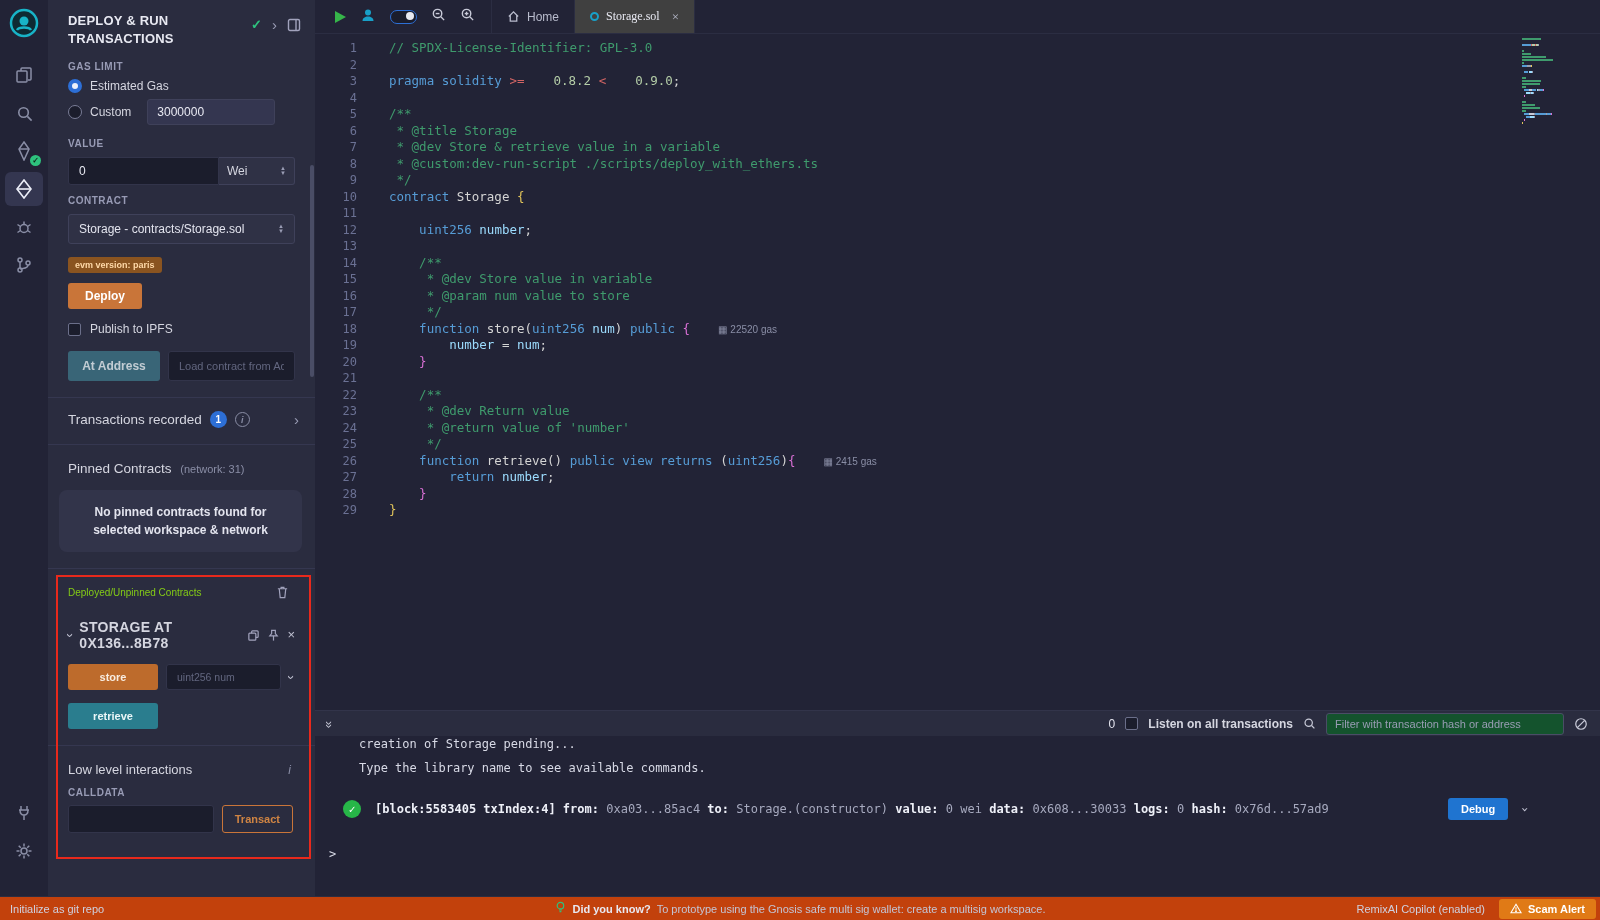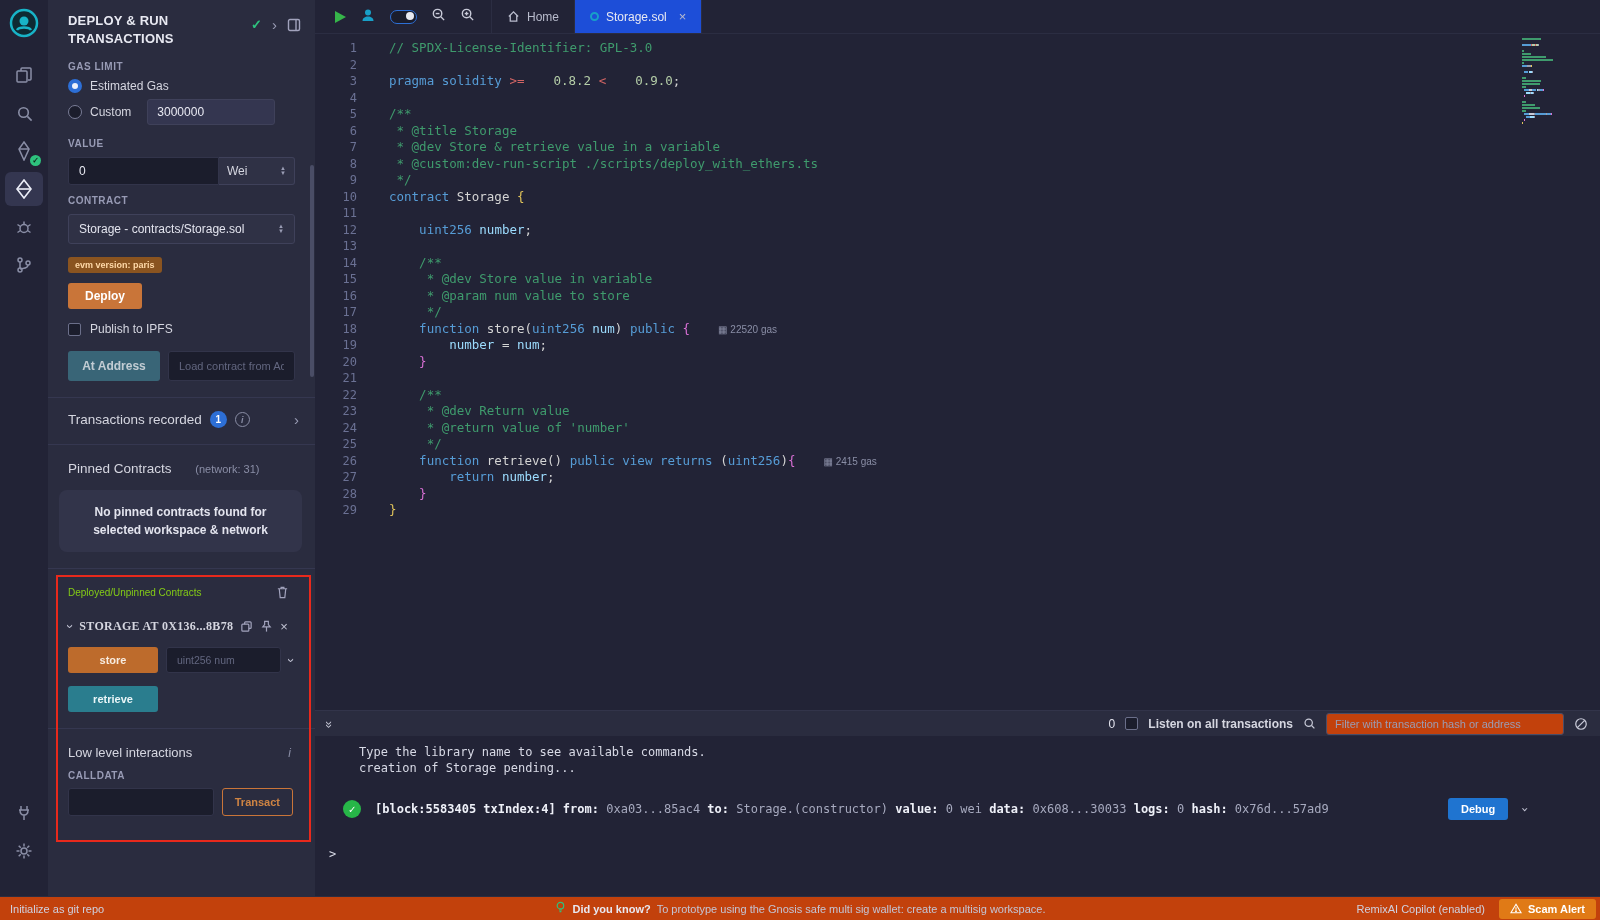--- a/index.html
+++ b/index.html
@@ -43,28 +43,28 @@
   .checkbox { width:13px; height:13px; border:1px solid #6b6f8a; background:#1b1d2c; border-radius:2px; flex:none; }
   .ataddr-row { display:flex; gap:8px; padding:15px 20px 0; }
   .ataddr-btn { width:92px; height:30px; background:#3d7486; opacity:.8; color:#e8f4f8; border:none; border-radius:3px; font-size:12px; font-weight:600; }
   .ataddr-input { flex:1; min-width:0; height:30px; font-size:11px; }
   .divider { border-top:1px solid #353750; margin-top:16px; }
   .txrec-row { display:flex; align-items:center; gap:8px; padding:13px 16px 0 20px; font-size:13.5px; color:#d5d6e0; }
   .count-badge { width:17px; height:17px; border-radius:50%; background:#2d6fd6; color:#fff; font-size:10px; display:flex; align-items:center; justify-content:center; font-weight:700; }
   .info-i { width:15px; height:15px; border-radius:50%; border:1px solid #8a8ea6; color:#8a8ea6; font-size:9px; display:flex; align-items:center; justify-content:center; font-style:italic; font-weight:700; }
   .ml-auto { margin-left:auto; }
   .pinned-head { padding:16px 20px 0; font-size:13.5px; color:#d5d6e0; }
-  .net { font-size:11px; color:#8a8ea6; margin-left:20px; }
+  .net { font-size:11px; color:#8a8ea6; margin-left:5px; }
   .empty-box { margin:14px 13px 0 11px; background:#32344a; border-radius:8px; padding:13px 20px; text-align:center; font-size:12px; font-weight:600; color:#e3e4ee; line-height:1.5; }
   .deployed-wrap { position:relative; padding-bottom:26px; }
   .annotation { position:absolute; left:8px; right:4px; top:6px; bottom:0; border:2px solid #e8291c; pointer-events:none; z-index:6; }
   .dep-head { display:flex; align-items:center; padding:16px 26px 0 20px; font-size:10px; color:#84cc16;text-align:center; }
   .icon-mut { color:#a2a3bd; display:flex; align-items:center; }
   .dep-row1 { display:flex; align-items:center; gap:7px; padding:20px 20px 0; }
-  .dep-title { font-size:12px; font-weight:700; letter-spacing:.3px; color:#d5d6e0;font-family:Liberation Serif, serif; }
+  .dep-title { font-size:14px; font-weight:700; letter-spacing:.3px; color:#d5d6e0; }
   .xicon { color:#c0c2d2; font-size:13px; line-height:10px; }
   .bal-row { display:flex; align-items:center; padding:15px 24px 0 20px; font-size:11px; font-weight:700; color:#d5d6e0; }
   .fn-row { display:flex; align-items:center; gap:8px; padding:13px 22px 0 20px; }
   .store-btn { width:90px; height:26px; background:#bd6b2c; border:none; border-radius:3px; color:#f8ece0; font-size:11px; font-weight:600; flex:none; }
   .fn-input { flex:1; min-width:0; height:26px; font-size:10.5px; }
   .retrieve-btn { width:90px; height:26px; background:#2a7d8e; border:none; border-radius:3px; color:#eaf6f8; font-size:11px; font-weight:700; flex:none; }
   .lowlevel-row { display:flex; align-items:center; padding:16px 24px 0 20px; font-size:13px; color:#d5d6e0; }
   .plain-i { color:#8a8ea6; font-size:12px; font-style:italic; }
   .calldata-row { display:flex; gap:8px; padding:3px 22px 0 20px; }
   .calldata-input { flex:1; min-width:0; height:28px; }
@@ -75,21 +75,21 @@
 
   
   .main { position:absolute; left:315px; top:0; right:0; height:896px; }
   .editor-top { position:absolute; top:0; left:0; right:0; height:34px; background:#222336; border-bottom:1px solid #2b2d42; display:flex; align-items:stretch; }
   .tools { display:flex; align-items:center; gap:14px; padding:0 16px 0 20px; }
   .play { width:0; height:0; border-left:11px solid #36b54a; border-top:6.5px solid transparent; border-bottom:6.5px solid transparent; }
   .toggle { width:27px; height:14px; border:1.5px solid #2d6fd6; border-radius:8px; position:relative; background:#1b1d2c; }
   .toggle .dot { position:absolute; right:2px; top:1.5px; width:8px; height:8px; border-radius:50%; background:#e8e9f0; }
   .tabs { display:flex; align-items:stretch; border-left:1px solid #2b2d42; }
   .tab { display:flex; align-items:center; gap:7px; padding:0 15px; font-size:12px; color:#b9bccd; border-right:1px solid #2b2d42; }
-  .tab.active { background:#1d4ed8; color:#e8e9f2; }
+  .tab.active { background:#404040; color:#e8e9f2;font-family:Liberation Serif, serif; }
   .sol-dot { width:9px; height:9px; border:2px solid #18a0c8; border-radius:50%; }
   .tab-close { font-size:13px; color:#b9bccd; margin-left:5px; }
 
   .editor-body { position:absolute; top:34px; left:0; right:0; height:676px; background:#222336; overflow:hidden; font-family:"DejaVu Sans Mono", monospace; font-size:12.5px; }
   .gutter { position:absolute; left:0; top:6px; width:58px; text-align:right; color:#6b7194; }
   .gutter .ln { height:16.5px; line-height:16.5px; padding-right:16px; font-size:12px; }
   .codearea { position:absolute; left:74px; top:6px; right:90px; }
   .code-line { height:16.5px; line-height:16.5px; white-space:pre; color:#d4d4d4; }
   .tk-cm { color:#3f9b6d; } .tk-kw { color:#569cd6; } .tk-var { color:#9cdcfe; }
   .tk-num { color:#b5cea8;margin-left:29px; } .tk-op { color:#d16464; } .tk-b1 { color:#e2c55b; }
@@ -97,21 +97,21 @@
   .gas-badge { font-family:"Liberation Sans", sans-serif; font-size:10px; color:#8a8ea6; margin-left:28px; }
   .minimap { position:absolute; right:12px; top:4px; width:66px; }
   .mm-line { height:3px; white-space:nowrap; }
   .mm-line span { display:inline-block; height:2px; vertical-align:top; }
 
   .term-toolbar { position:absolute; top:710px; left:0; right:0; height:26px; background:#2a2c3f; border-top:1px solid #32344a; display:flex; align-items:center; padding:0 12px; gap:12px; }
   .dchev { color:#c8cad8; font-size:13px; transform:rotate(90deg); letter-spacing:-2px; display:inline-block; }
   .term-right { margin-left:auto; display:flex; align-items:center; gap:10px; }
   .term-count { font-size:12px; color:#e3e4ee; }
   .listen-label { font-size:12px; color:#d5d6e0;font-weight:bold; }
-  .filter-input { width:238px; height:22px; background:#c2410c; border:1px solid #4a4d66; border-radius:3px; color:#e8e9f2; font-size:11px; padding:0 8px; }
+  .filter-input { width:238px; height:22px; background:#14532d; border:1px solid #4a4d66; border-radius:3px; color:#e8e9f2; font-size:11px; padding:0 8px; }
   .term-icon { color:#c8cad8; display:flex; align-items:center; }
 
   .terminal { position:absolute; top:736px; left:0; right:0; bottom:0; background:#222336; font-family:"DejaVu Sans Mono", monospace; font-size:12px; color:#d8dae6; }
   .t-line { padding-left:44px; line-height:16px; }
   .t-line.first { margin-top:8px; }
   .tx-row { display:flex; align-items:center; margin-top:17px; padding:5px 70px 5px 28px; gap:14px; }
   .tx-check { width:18px; height:18px; border-radius:50%; background:#27b648; color:#fff; font-size:11px; display:flex; align-items:center; justify-content:center; flex:none; font-weight:700; }
   .tx-text { flex:1; line-height:16px; color:#a7aabf; }
   .tx-text .seg-b { color:#eef0f8; font-weight:700; }
   .debug-btn { background:#1f74d0; color:#fff; border:none; border-radius:3px; font-size:11px; font-weight:700; padding:5px 13px; font-family:"Liberation Sans", sans-serif; flex:none; }
@@ -478,22 +478,22 @@
         <span class="term-icon">
           <svg width="14" height="14" viewBox="0 0 16 16" fill="none" stroke="currentColor" stroke-width="1.4">
               <circle cx="8" cy="8" r="6"></circle>
               <line x1="3.8" y1="12.2" x2="12.2" y2="3.8"></line>
             </svg>
         </span>
       </div>
     </div>
 
     <div class="terminal">
+      <div class="t-line">creation of Storage pending...</div>
       <div class="t-line first">Type the library name to see available commands.</div>
-      <div class="t-line">creation of Storage pending...</div>
       <div class="tx-row">
         <span class="tx-check">✓</span>
         <span class="tx-text"><span class="seg-b">[block:5583405 txIndex:4] </span><span class="seg-b">from: </span><span>0xa03...85ac4 </span><span class="seg-b">to: </span><span>Storage.(constructor) </span><span class="seg-b">value: </span><span>0 wei </span><span class="seg-b">data: </span><span>0x608...30033 </span><span class="seg-b">logs: </span><span>0 </span><span class="seg-b">hash: </span><span>0x76d...57ad9</span></span>
         <button class="debug-btn">Debug</button>
         <span class="chev-d">›</span>
       </div>
       <div class="prompt">&gt;</div>
     </div>
   </div>
 

